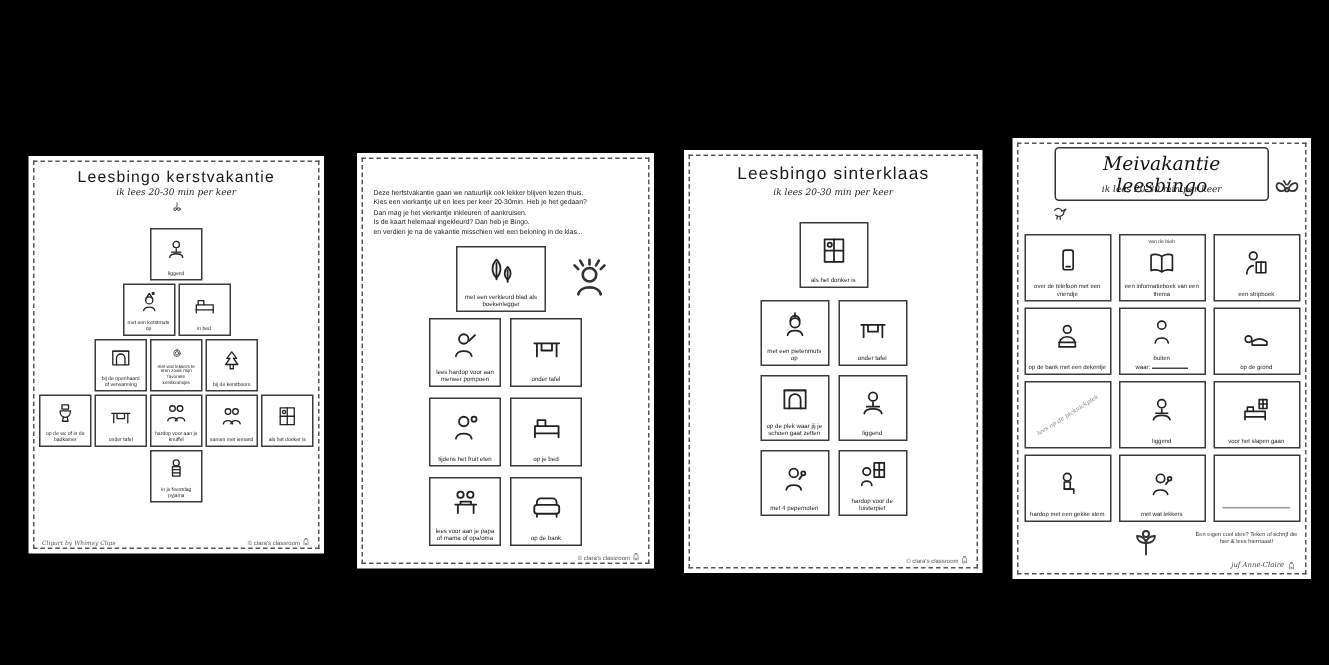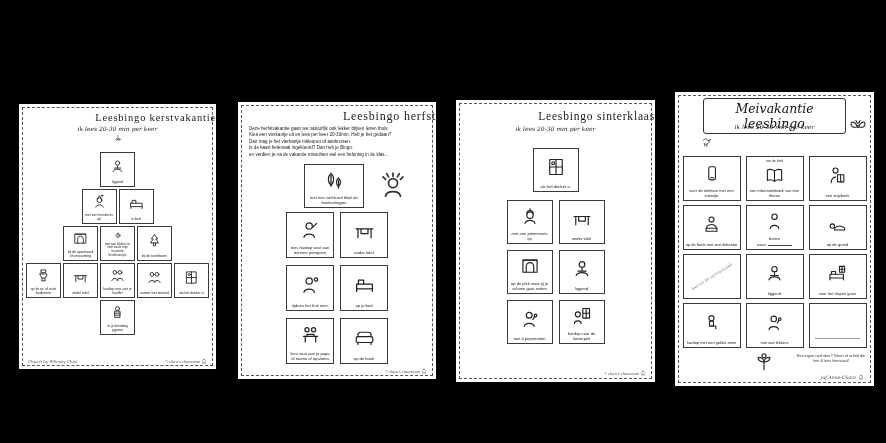--- a/index.html
+++ b/index.html
@@ -1,20 +1,20 @@
 <!DOCTYPE html>
 <html><head>
 <meta charset="utf-8">
 <style>
   *{box-sizing:border-box;margin:0;padding:0}
   html,body{width:886px;height:443px}
   body{background:#000;font-family:"Liberation Sans",sans-serif;position:relative;overflow:hidden}
   .page{position:absolute;background:#fff;color:#222}
   .page::before{content:'';position:absolute;inset:3px;border:1.3px dashed #555;pointer-events:none}
-  .trace{font-family:Liberation Serif, serif;letter-spacing:.8px;color:#1a1a1a;text-align:right}
+  .trace{font-family:Liberation Sans, sans-serif;letter-spacing:.8px;color:#1a1a1a;text-align:center}
   .script{font-family:"DejaVu Serif",serif;font-style:italic;text-align:center;color:#222}
   .abs{position:absolute}
   .cx{left:0;right:0}
   
   .card{background:#fff;border:1px solid #3a3a3a;display:flex;flex-direction:column;align-items:center;justify-content:flex-end;padding:1px;position:relative}
   .card .ic{flex:1;display:flex;align-items:center;justify-content:center;width:100%}
   .card svg{display:block}
   .card .cap{font-size:4px;line-height:1.25;text-align:center;color:#222;padding:0 1px 1px;width:100%}
   .card .toplab{font-size:3.4px;color:#333;text-align:center;padding-top:1px}
   .card.diag-card .diag{transform:rotate(-32deg);font-size:4px;color:#888;font-family:"DejaVu Serif",serif;font-style:italic;white-space:nowrap}
@@ -231,21 +231,20 @@
     <span class="deco foot-ic">
         <svg viewBox="0 0 24 24" fill="none" stroke="#222" stroke-width="1.4" stroke-linecap="round" stroke-linejoin="round">
           <path d="M6.5 21V9.5l3-2.2V4h2v2h1v-2h2v3.3l3 2.2V21"></path>
           <path d="M10.5 21v-4.5h3V21"></path>
         </svg>
       </span>
   </div>
 </div>
 
 <div class="page p2">
-  <div class="abs cx trace title">Leesbingo herfst</div>
   <div class="abs intro">
     <span>Deze herfstvakantie gaan we natuurlijk ook lekker blijven lezen thuis.</span>
     <span>Kies een vierkantje uit en lees per keer 20-30min. Heb je het gedaan?</span>
     <span>Dan mag je het vierkantje inkleuren of aankruisen.</span>
     <span>Is de kaart helemaal ingekleurd? Dan heb je Bingo.</span>
     <span>en verdien je na de vakantie misschien wel een beloning in de klas...</span>
   </div>
   <div class="abs leafcard-wrap">
       <div class="card">
         <div class="ic">

